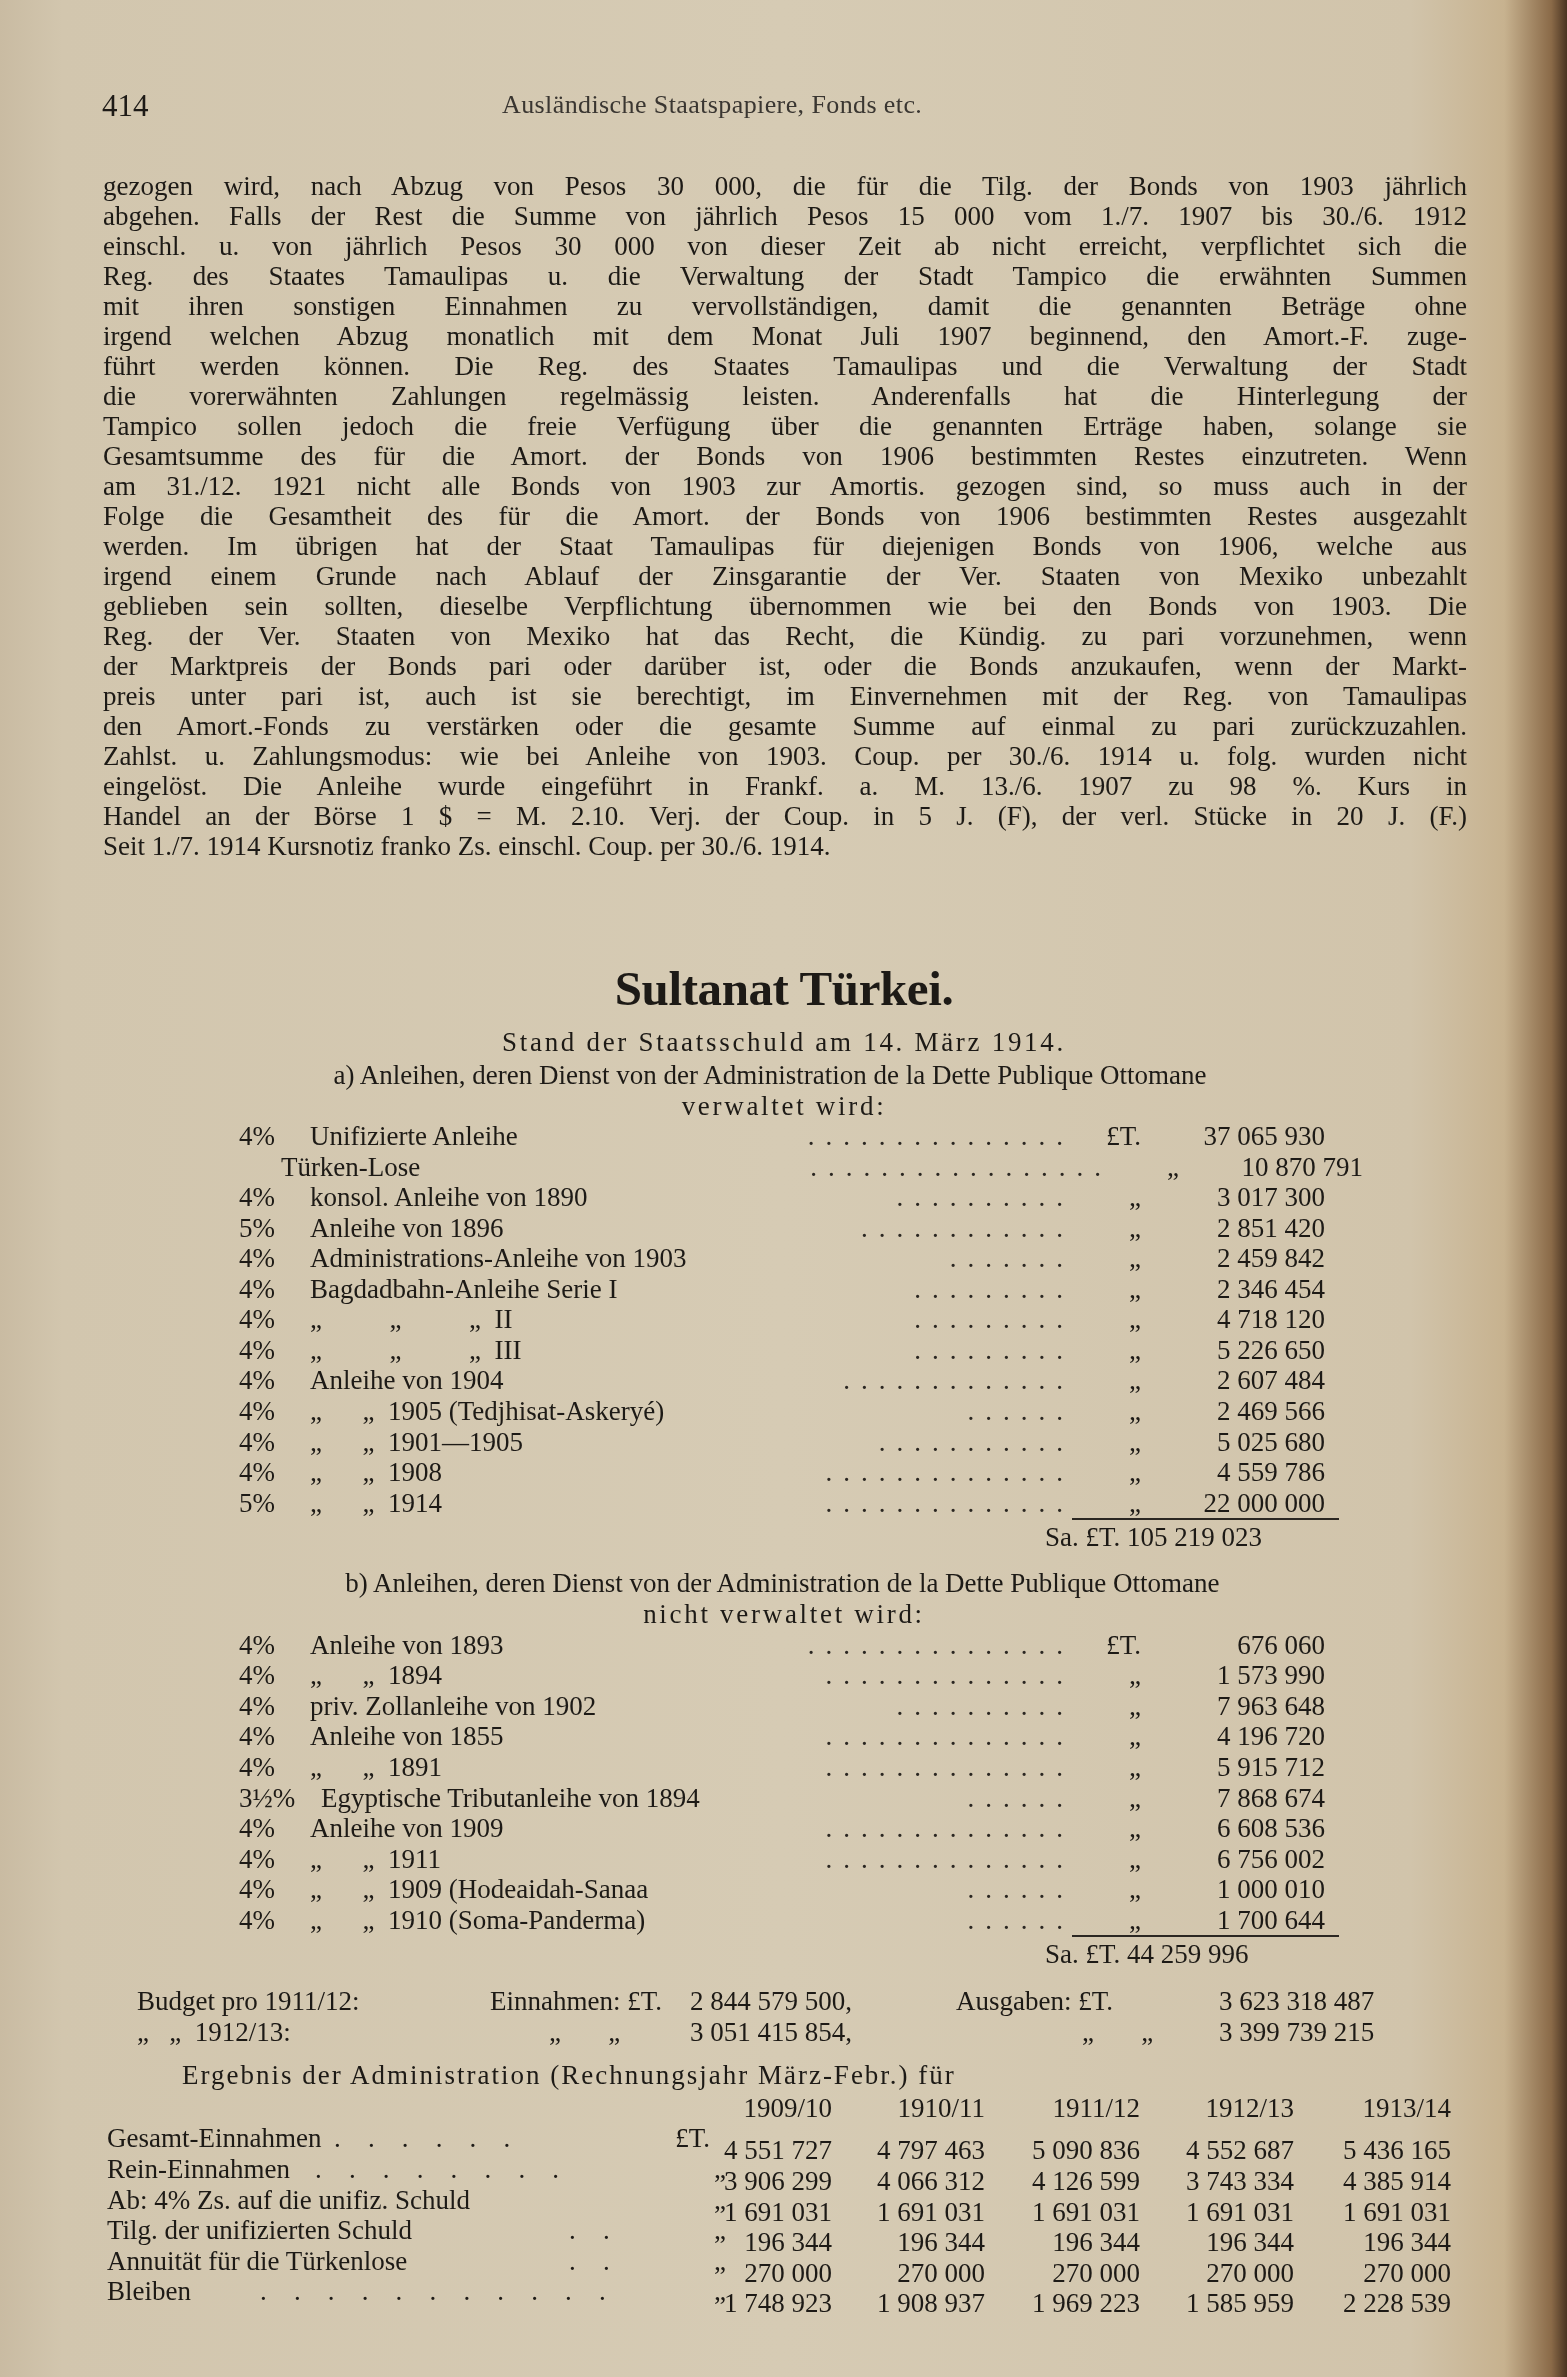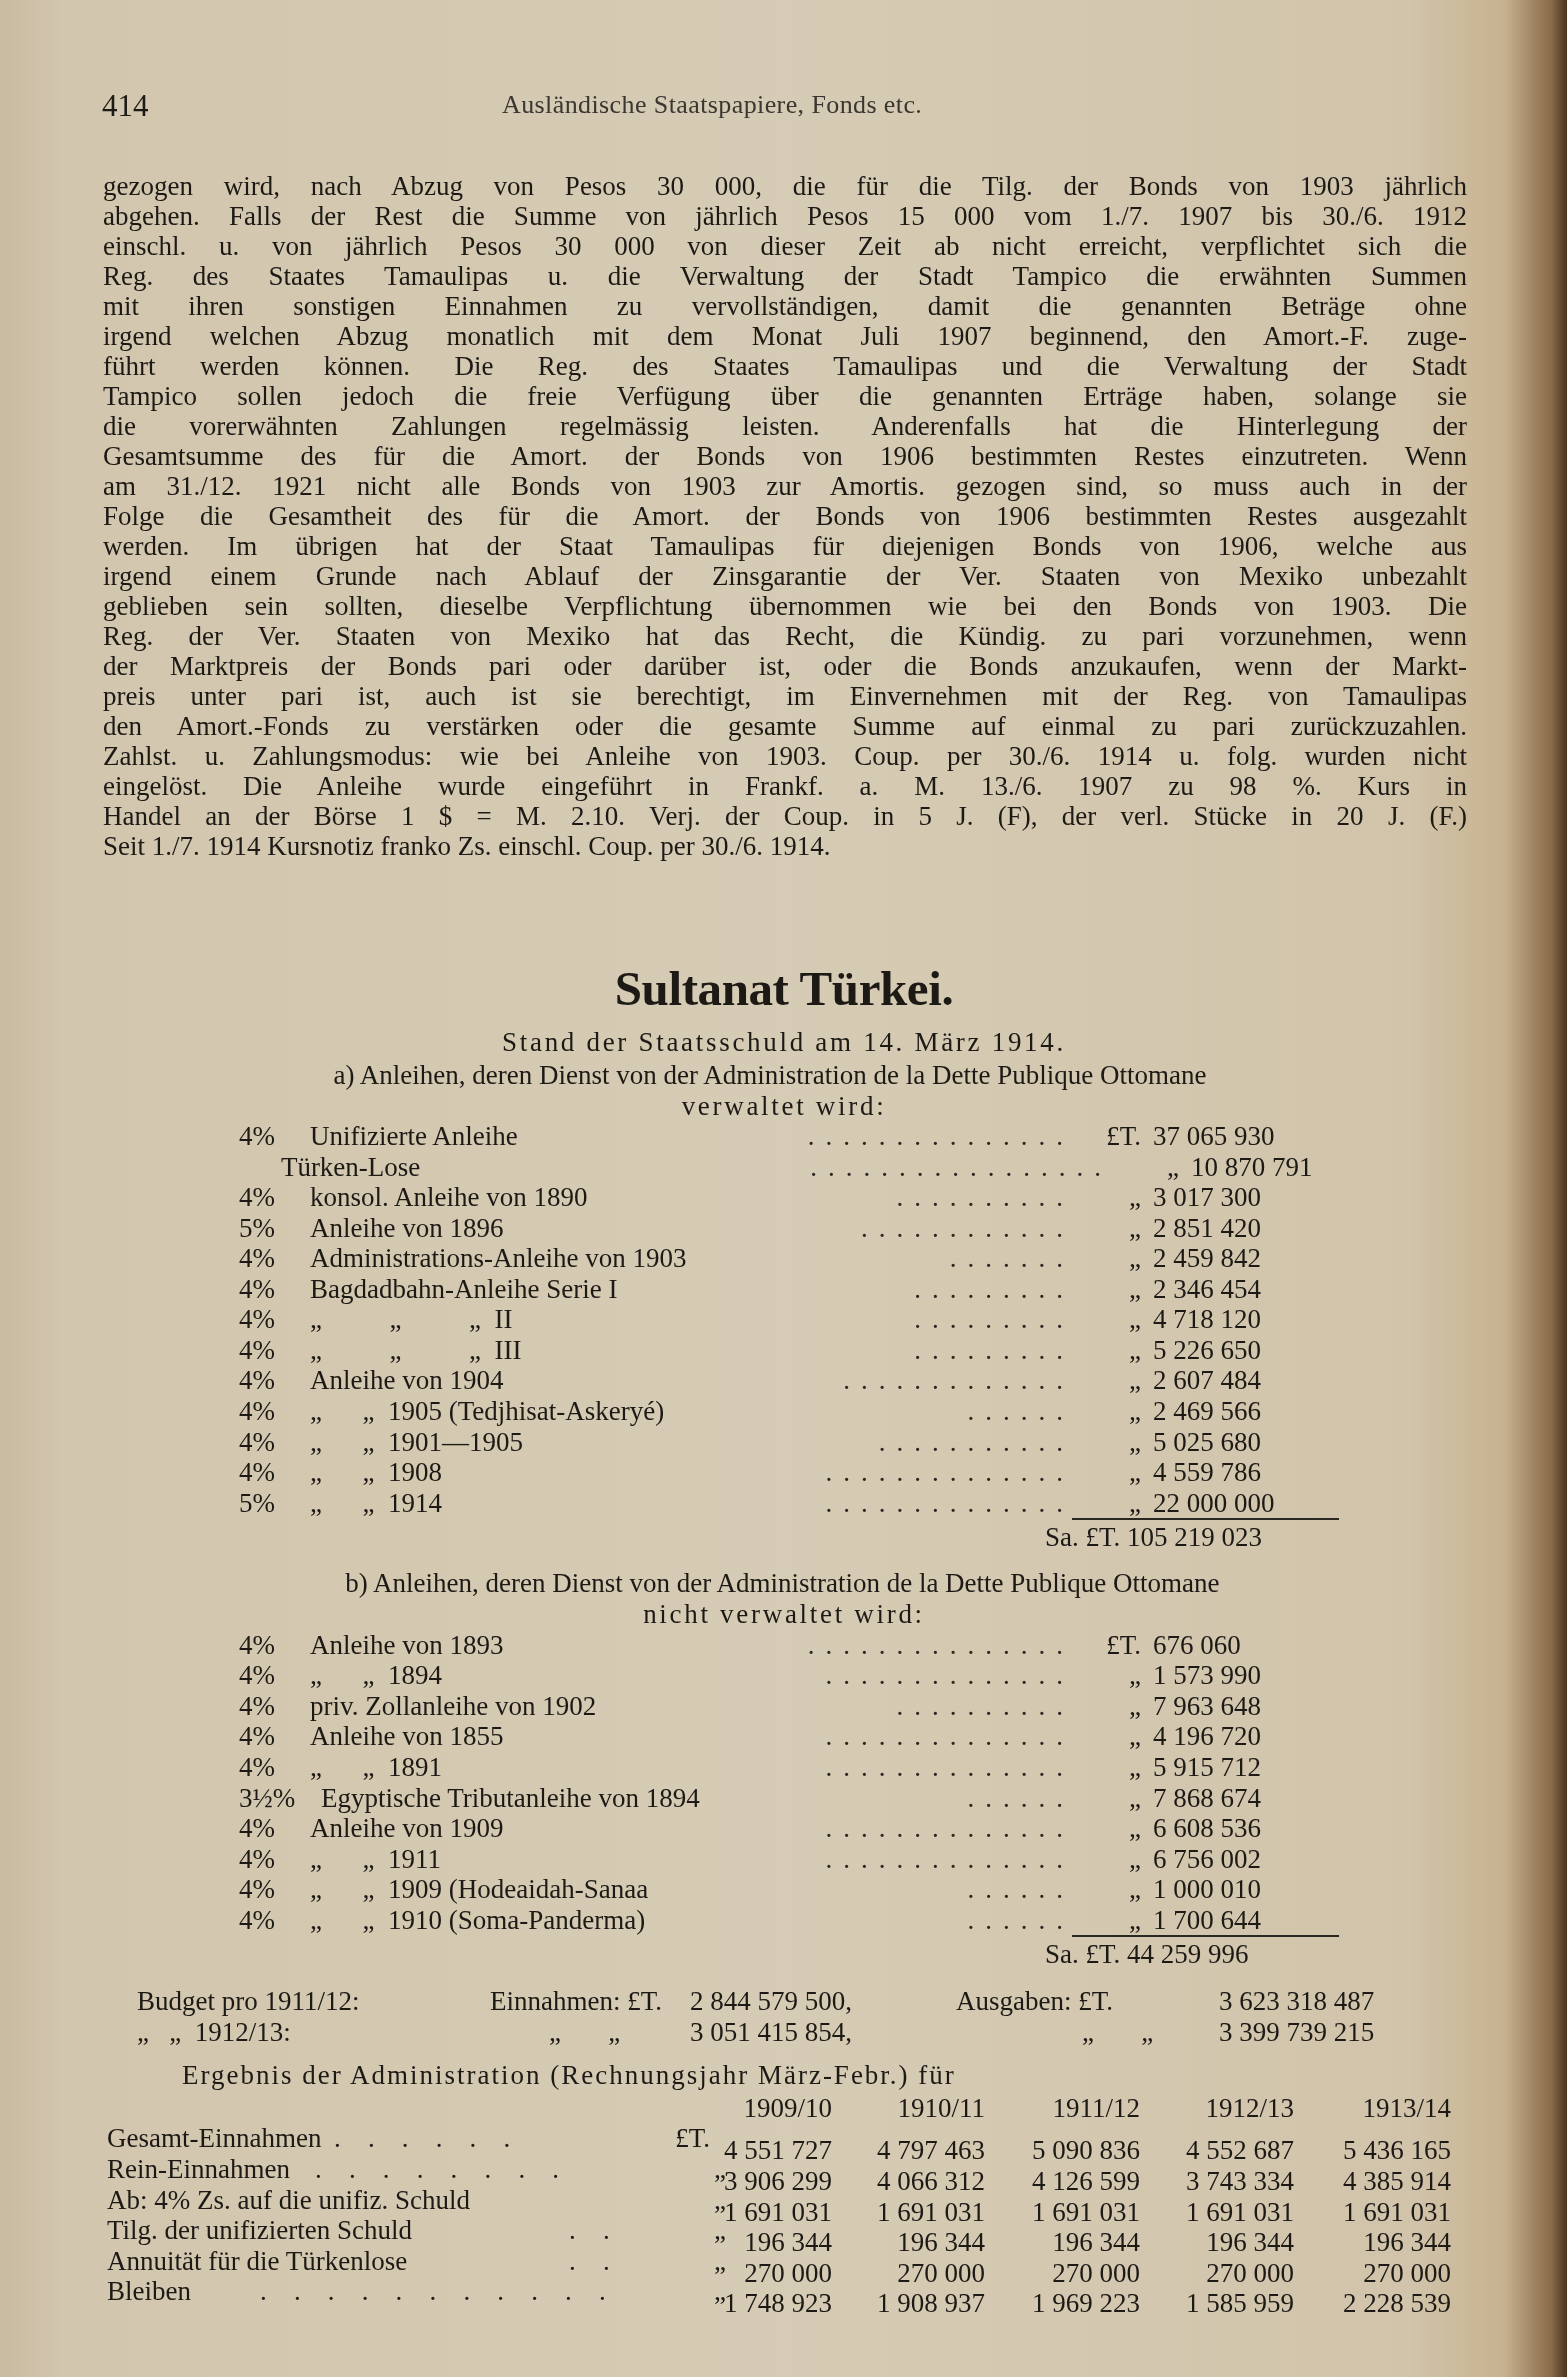--- a/index.html
+++ b/index.html
@@ -22,21 +22,21 @@
 
   .section-title { position: absolute; top: 960px; left: 0; width: 1568px; text-align: center; font-size: 49px; font-weight: bold; font-family: "Liberation Serif", serif; letter-spacing: -0.4px; }
   .centered { position: absolute; left: 0; width: 1568px; text-align: center; font-family: "Liberation Serif", serif; font-size: 27px; }
   .spaced { letter-spacing: 2.7px; }
 
   .loan-row { position: absolute; left: 239px; width: 1086px; height: 30px; font-family: "Liberation Serif", serif; font-size: 27px; }
   .loan-row .pct { position: absolute; left: 0; top: 0; }
   .loan-row .name { position: absolute; left: 71px; top: 0; }
   .loan-row .dots { position: absolute; top: 0; right: 180px; letter-spacing: 11px; color: #2a2621; }
   .loan-row .cur { position: absolute; top: 0; right: 184px; width: 63px; text-align: right; }
-  .loan-row .amt { position: absolute; top: 0; right: 0; width: 172px; text-align: left; }
+  .loan-row .amt { position: absolute; top: 0; right: 0; width: 172px; text-align: right; }
   .rule { position: absolute; height: 2.4px; background: #2b2722; }
   .sum-row { position: absolute; font-family: Liberation Serif, serif; font-size: 27px; }
 
   .budget { position: absolute; font-family: "Liberation Serif", serif; font-size: 27px; }
   .res-row { position: absolute; left: 107px; width: 1364px; height: 31px; font-family: "Liberation Serif", serif; font-size: 27px; }
   .res-row .lbl { position: absolute; left: 0; top: 0; }
   .res-row .rdots { position: absolute; top: 0; letter-spacing: 10.2px; }
   .res-row .cur { position: absolute; top: 0; left: 533px; width: 86px; text-align: right; }
   .res-row .v { position: absolute; top: 12px; width: 141px; text-align: right; }
   .yr { position: absolute; top: 0; width: 141px; text-align: right; }
@@ -52,22 +52,22 @@
   </div>
 
   <div class="para">
     <span class="line">gezogen wird, nach Abzug von Pesos 30 000, die für die Tilg. der Bonds von 1903 jährlich</span>
     <span class="line">abgehen. Falls der Rest die Summe von jährlich Pesos 15 000 vom 1./7. 1907 bis 30./6. 1912</span>
     <span class="line">einschl. u. von jährlich Pesos 30 000 von dieser Zeit ab nicht erreicht, verpflichtet sich die</span>
     <span class="line">Reg. des Staates Tamaulipas u. die Verwaltung der Stadt Tampico die erwähnten Summen</span>
     <span class="line">mit ihren sonstigen Einnahmen zu vervollständigen, damit die genannten Beträge ohne</span>
     <span class="line">irgend welchen Abzug monatlich mit dem Monat Juli 1907 beginnend, den Amort.-F. zuge-</span>
     <span class="line">führt werden können. Die Reg. des Staates Tamaulipas und die Verwaltung der Stadt</span>
+    <span class="line">die vorerwähnten Zahlungen regelmässig leisten. Anderenfalls hat die Hinterlegung der</span>
     <span class="line">Tampico sollen jedoch die freie Verfügung über die genannten Erträge haben, solange sie</span>
-    <span class="line">die vorerwähnten Zahlungen regelmässig leisten. Anderenfalls hat die Hinterlegung der</span>
     <span class="line">Gesamtsumme des für die Amort. der Bonds von 1906 bestimmten Restes einzutreten. Wenn</span>
     <span class="line">am 31./12. 1921 nicht alle Bonds von 1903 zur Amortis. gezogen sind, so muss auch in der</span>
     <span class="line">Folge die Gesamtheit des für die Amort. der Bonds von 1906 bestimmten Restes ausgezahlt</span>
     <span class="line">werden. Im übrigen hat der Staat Tamaulipas für diejenigen Bonds von 1906, welche aus</span>
     <span class="line">irgend einem Grunde nach Ablauf der Zinsgarantie der Ver. Staaten von Mexiko unbezahlt</span>
     <span class="line">geblieben sein sollten, dieselbe Verpflichtung übernommen wie bei den Bonds von 1903. Die</span>
     <span class="line">Reg. der Ver. Staaten von Mexiko hat das Recht, die Kündig. zu pari vorzunehmen, wenn</span>
     <span class="line">der Marktpreis der Bonds pari oder darüber ist, oder die Bonds anzukaufen, wenn der Markt-</span>
     <span class="line">preis unter pari ist, auch ist sie berechtigt, im Einvernehmen mit der Reg. von Tamaulipas</span>
     <span class="line">den Amort.-Fonds zu verstärken oder die gesamte Summe auf einmal zu pari zurückzuzahlen.</span>

